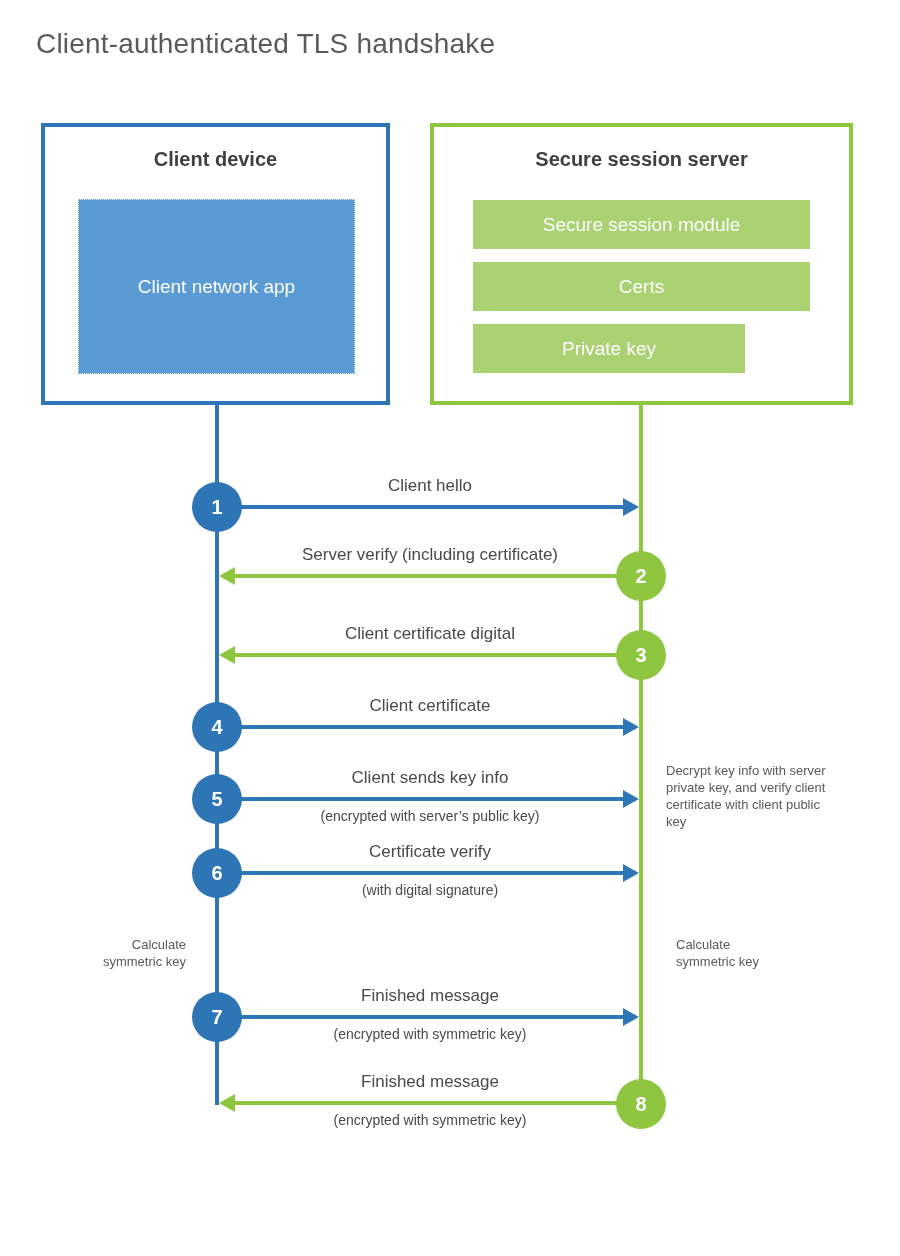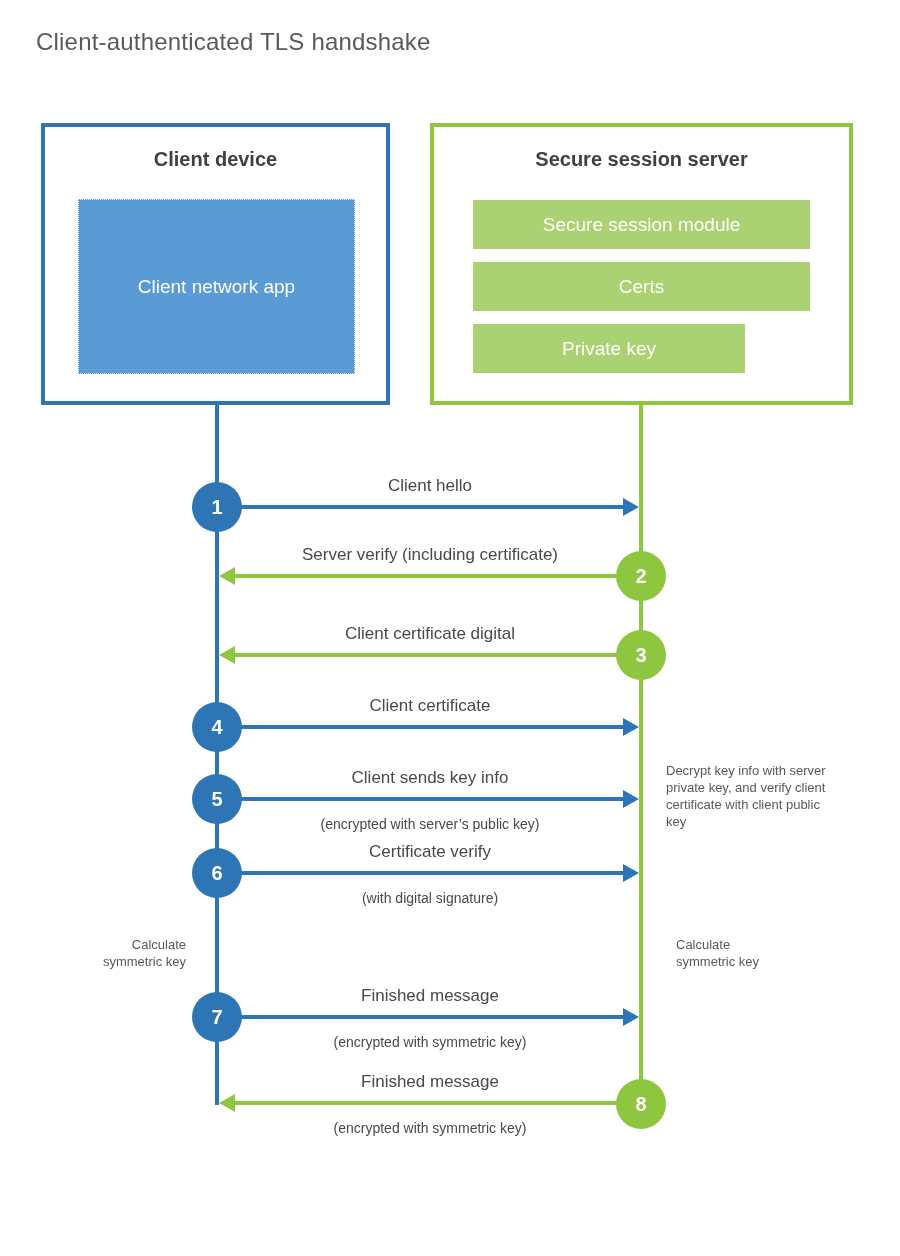--- a/index.html
+++ b/index.html
@@ -3,21 +3,21 @@
 <meta charset="utf-8">
 <style>
   :root{
     --blue:#2e75b6; --blue-fill:#5b9bd5; --green:#8fc640; --green-fill:#aad172;
     --ink:#48494b; --note:#58595b; --heading:#3f4041; --title:#595a5c;
   }
   html,body{margin:0;padding:0;background:#fff;}
   .canvas{position:relative;width:900px;height:1256px;background:#fff;overflow:hidden;
           font-family:"Liberation Sans",sans-serif;}
   .abs{position:absolute;}
-  .page-title{left:36px;top:28px;font-size:24px;font-weight:400;color:var(--title);letter-spacing:.2px;}
+  .page-title{left:36px;top:28px;font-size:28px;font-weight:400;color:var(--title);letter-spacing:.2px;}
   .frame{box-sizing:border-box;background:#fff;}
   .frame.blue{border:4px solid var(--blue);}
   .frame.green{border:4px solid var(--green);}
   .box-title{font-size:20px;font-weight:bold;color:var(--heading);text-align:center;}
   .client-app{box-sizing:border-box;background:var(--blue-fill);border:1px dotted rgba(255,255,255,.85);
               color:#fff;font-size:19px;line-height:27px;display:flex;align-items:center;justify-content:center;
               text-align:center;}
   .client-app .inner{width:190px;}
   .bar{background:var(--green-fill);color:#fff;font-size:19px;display:flex;align-items:center;
        justify-content:center;text-align:center;}
@@ -28,21 +28,21 @@
   .hline.blue{background:var(--blue);}
   .hline.green{background:var(--green);}
   .ah{width:0;height:0;z-index:2;}
   .ah-right{border-top:9px solid transparent;border-bottom:9px solid transparent;border-left:16px solid var(--blue);}
   .ah-left{border-top:9px solid transparent;border-bottom:9px solid transparent;border-right:16px solid var(--green);}
   .circle{width:50px;height:50px;border-radius:50%;color:#fff;font-weight:bold;font-size:20px;
           display:flex;align-items:center;justify-content:center;z-index:3;}
   .circle.blue{background:var(--blue);}
   .circle.green{background:var(--green);}
   .msg{left:240px;width:380px;text-align:center;font-size:17px;line-height:20px;color:var(--ink);z-index:2;}
-  .sub{left:240px;width:380px;text-align:center;font-size:14px;line-height:18px;color:var(--ink);z-index:2;margin-top:8px;}
+  .sub{left:240px;width:380px;text-align:center;font-size:14px;line-height:18px;color:var(--ink);z-index:2;}
   .note{font-size:13px;line-height:17px;color:var(--note);}
   .note.right-align{text-align:right;}
 </style>
 </head>
 <body>
 
 <div class="canvas">
 
   <div class="abs page-title">Client-authenticated TLS handshake</div>
 

